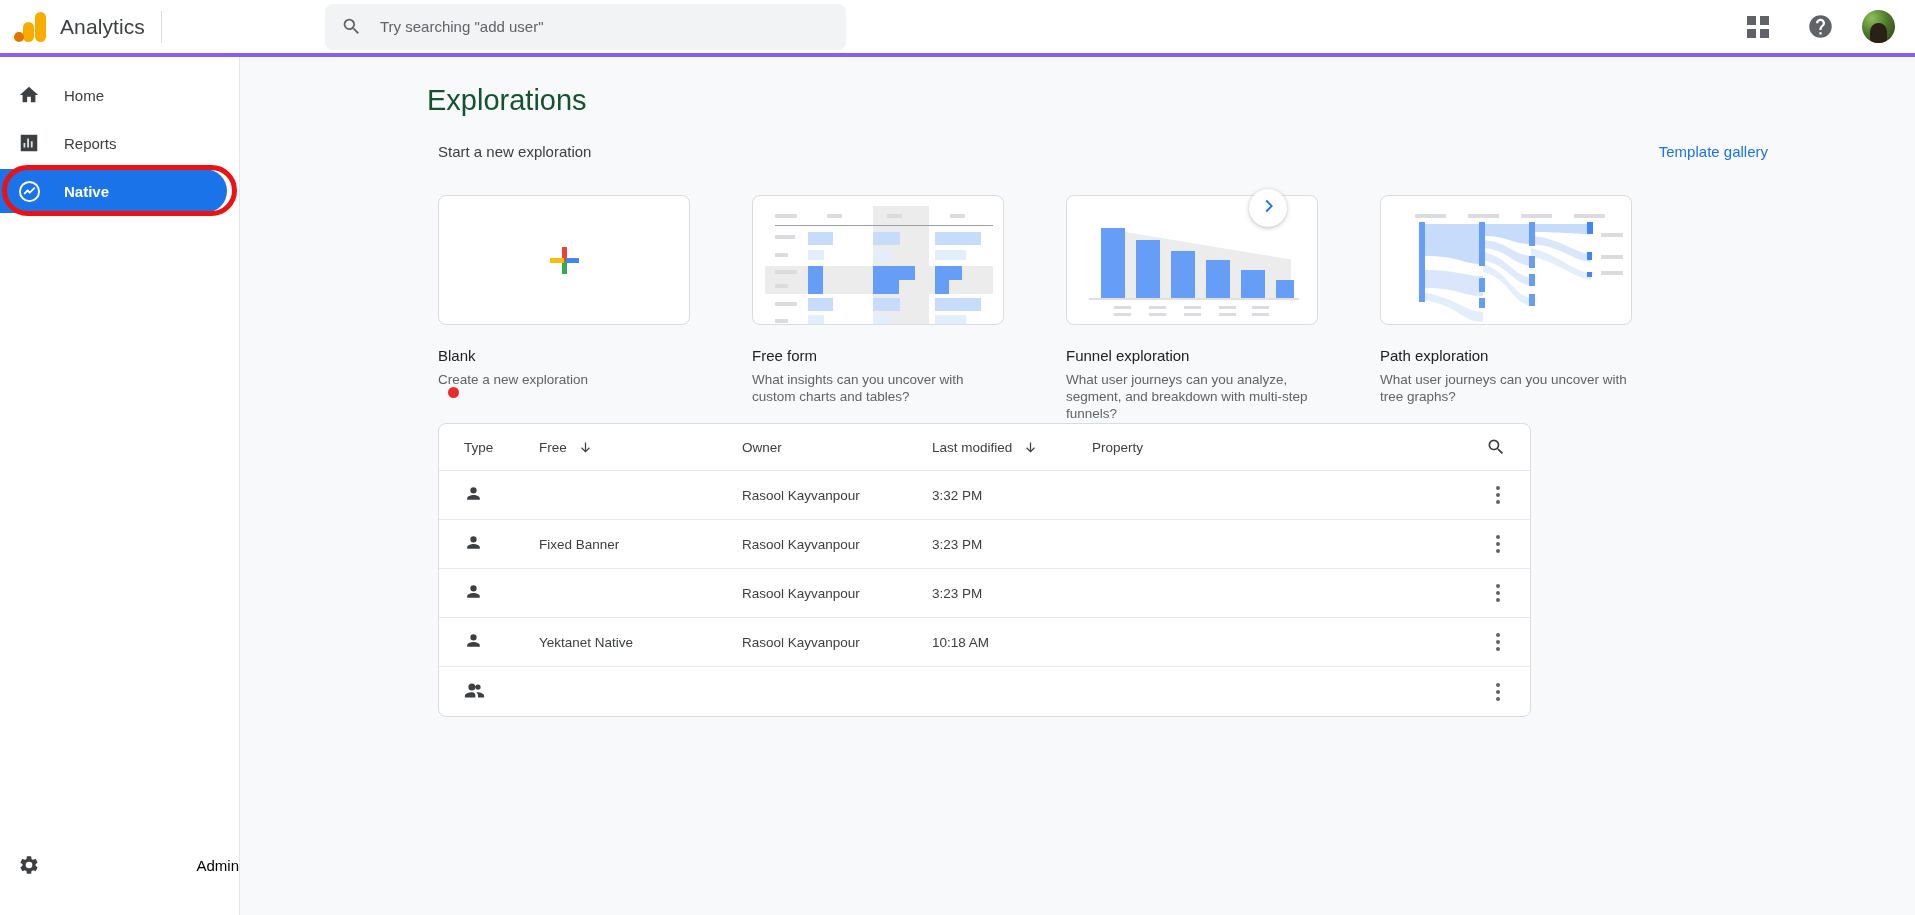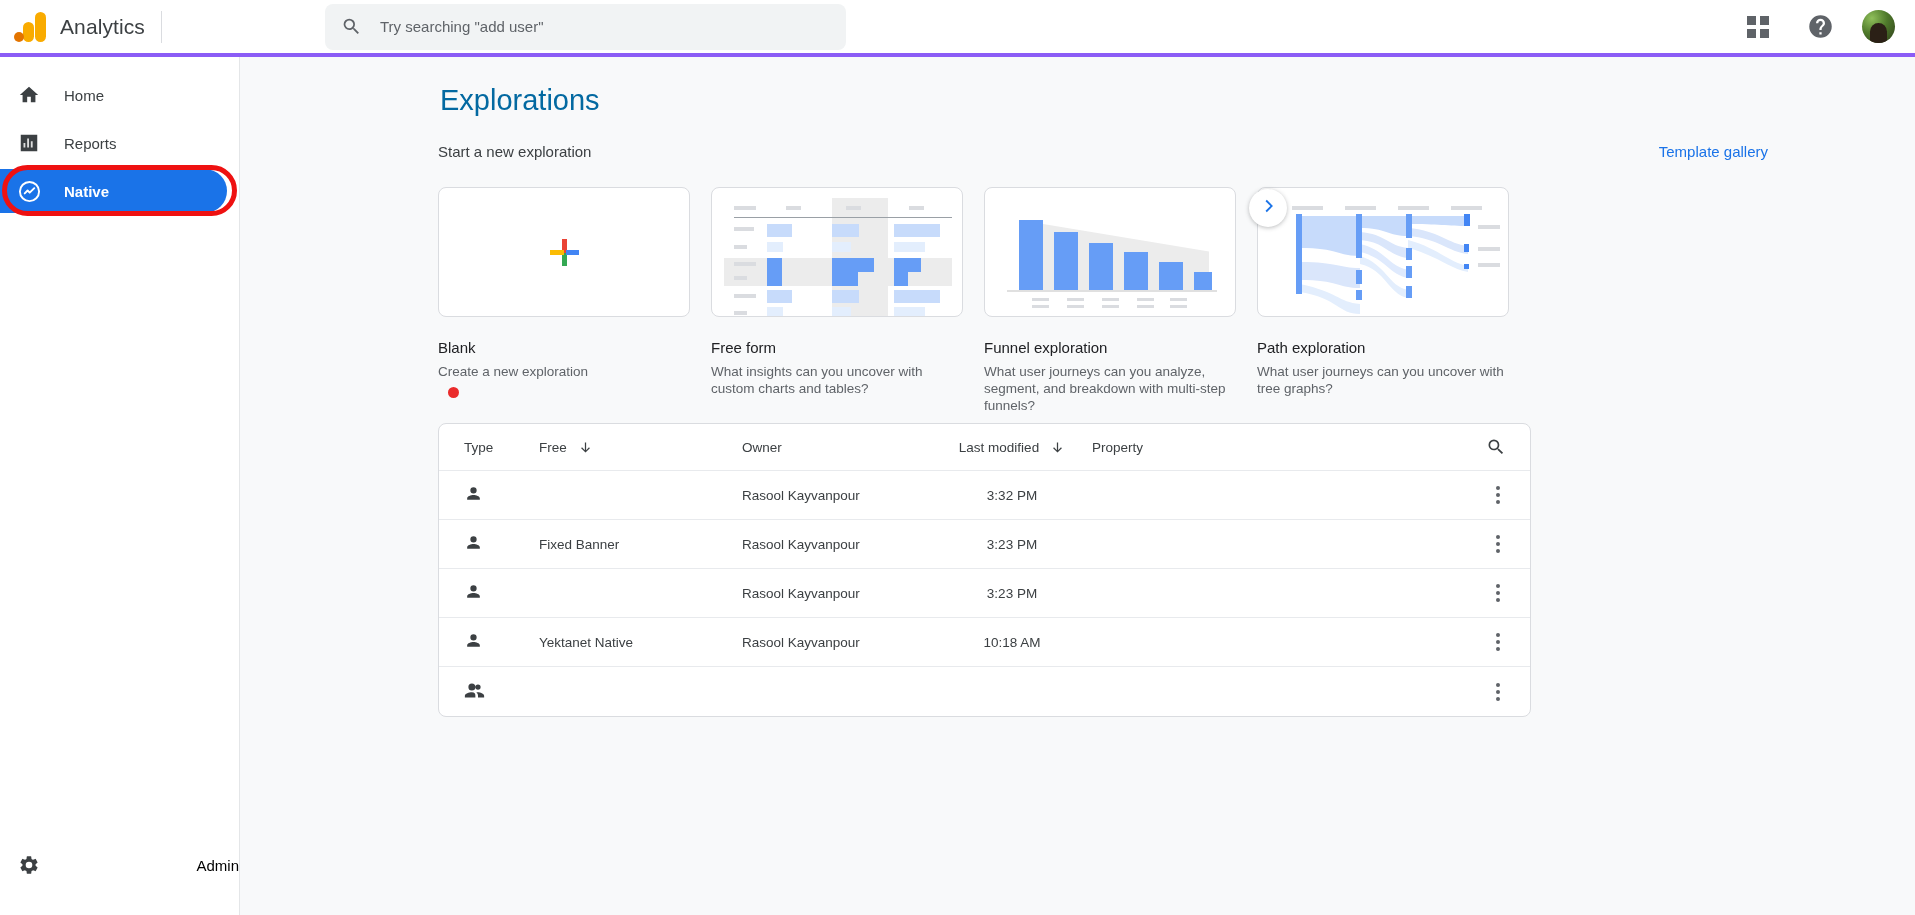--- a/index.html
+++ b/index.html
@@ -90,26 +90,26 @@
   }
   .admin-row .nav-ico { width: 26px; display: flex; justify-content: center; margin-right: 22px; }
 
   
   .main {
     position: absolute; top: 57px; left: 240px;
     width: 1675px; height: 858px;
     background: #f8f9fa;
     overflow: hidden;
   }
-  .page-title { position: absolute; left: 200px; top: 27px; font-size: 29px; color: #0369a1; font-weight: normal; }
+  .page-title { position: absolute; left: 187px; top: 27px; font-size: 29px; color: #14532d; font-weight: normal; }
   .sub-row { position: absolute; left: 198px; top: 86px; width: 1330px; display: flex; align-items: baseline; justify-content: space-between; }
   .sub-title { font-size: 15px; color: #3c4043; }
   .tpl-link { font-size: 15px; color: #1a73e8; cursor: pointer; }
 
-  .cards { position: absolute; left: 198px; top: 130px; display: flex; gap: 21px; }
+  .cards { position: absolute; left: 198px; top: 138px; display: flex; gap: 62px; }
   .card { width: 252px; }
   .card-thumb {
     width: 252px; height: 130px;
     background: #fff; border: 1px solid #dadce0; border-radius: 8px;
     cursor: pointer; position: relative; overflow: hidden;
   }
   .card-title { font-size: 15px; color: #202124; margin-top: 22px; }
   .card-desc { font-size: 13.5px; color: #5f6368; margin-top: 7px; line-height: 17px; }
 
   .blank-ring {
@@ -141,21 +141,21 @@
     border: 1px solid #dadce0; border-radius: 8px;
   }
   .trow { display: flex; align-items: center; height: 49px; border-bottom: 1px solid #e8eaed; }
   .trow:last-child { border-bottom: 0; }
   .thead { height: 47px; }
   .thead .cell { font-size: 13.5px; color: #3c4043; }
   .cell { font-size: 13.5px; color: #3c4043; display: flex; align-items: center; }
   .c-type { width: 100px; padding-left: 25px; }
   .c-name { width: 203px; }
   .c-owner { width: 190px; }
-  .c-mod  { width: 160px; justify-content: center; }
+  .c-mod  { width: 160px; }
   .c-prop { width: 255px; }
   .c-act  { flex: 1; display: flex; justify-content: flex-end; padding-right: 24px; }
   .sort-arrow { margin-left: 11px; display: flex; }
   .kebab { cursor: pointer; display: flex; flex-direction: column; gap: 3px; padding: 6px; }
   .kebab i { width: 4px; height: 4px; border-radius: 50%; background: #5f6368; display: block; }
   .search-th { cursor: pointer; display:flex; }
 
   
   .art { position: absolute; inset: 12px; }
   .blk { position: absolute; background: #c7dbfb; }

